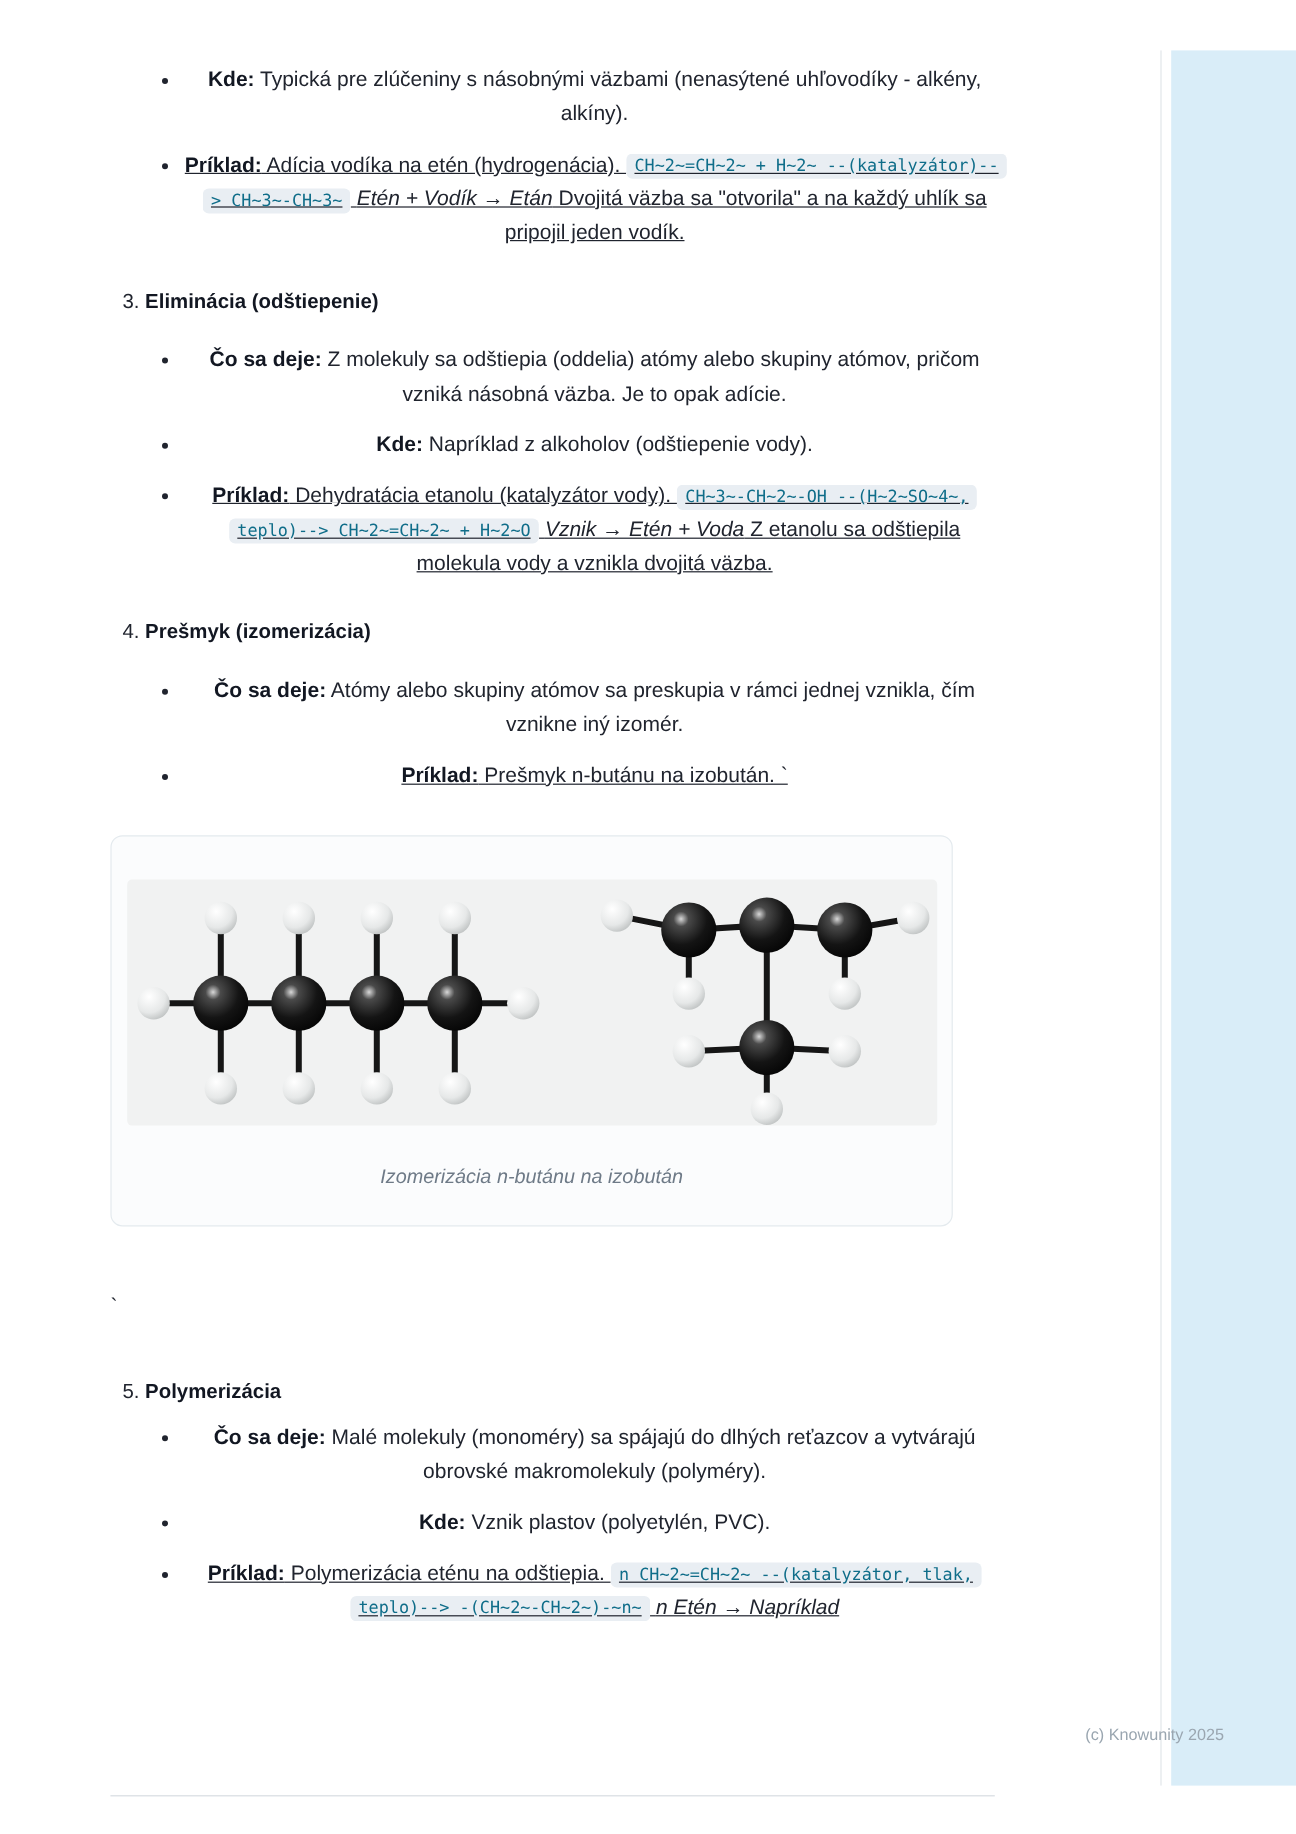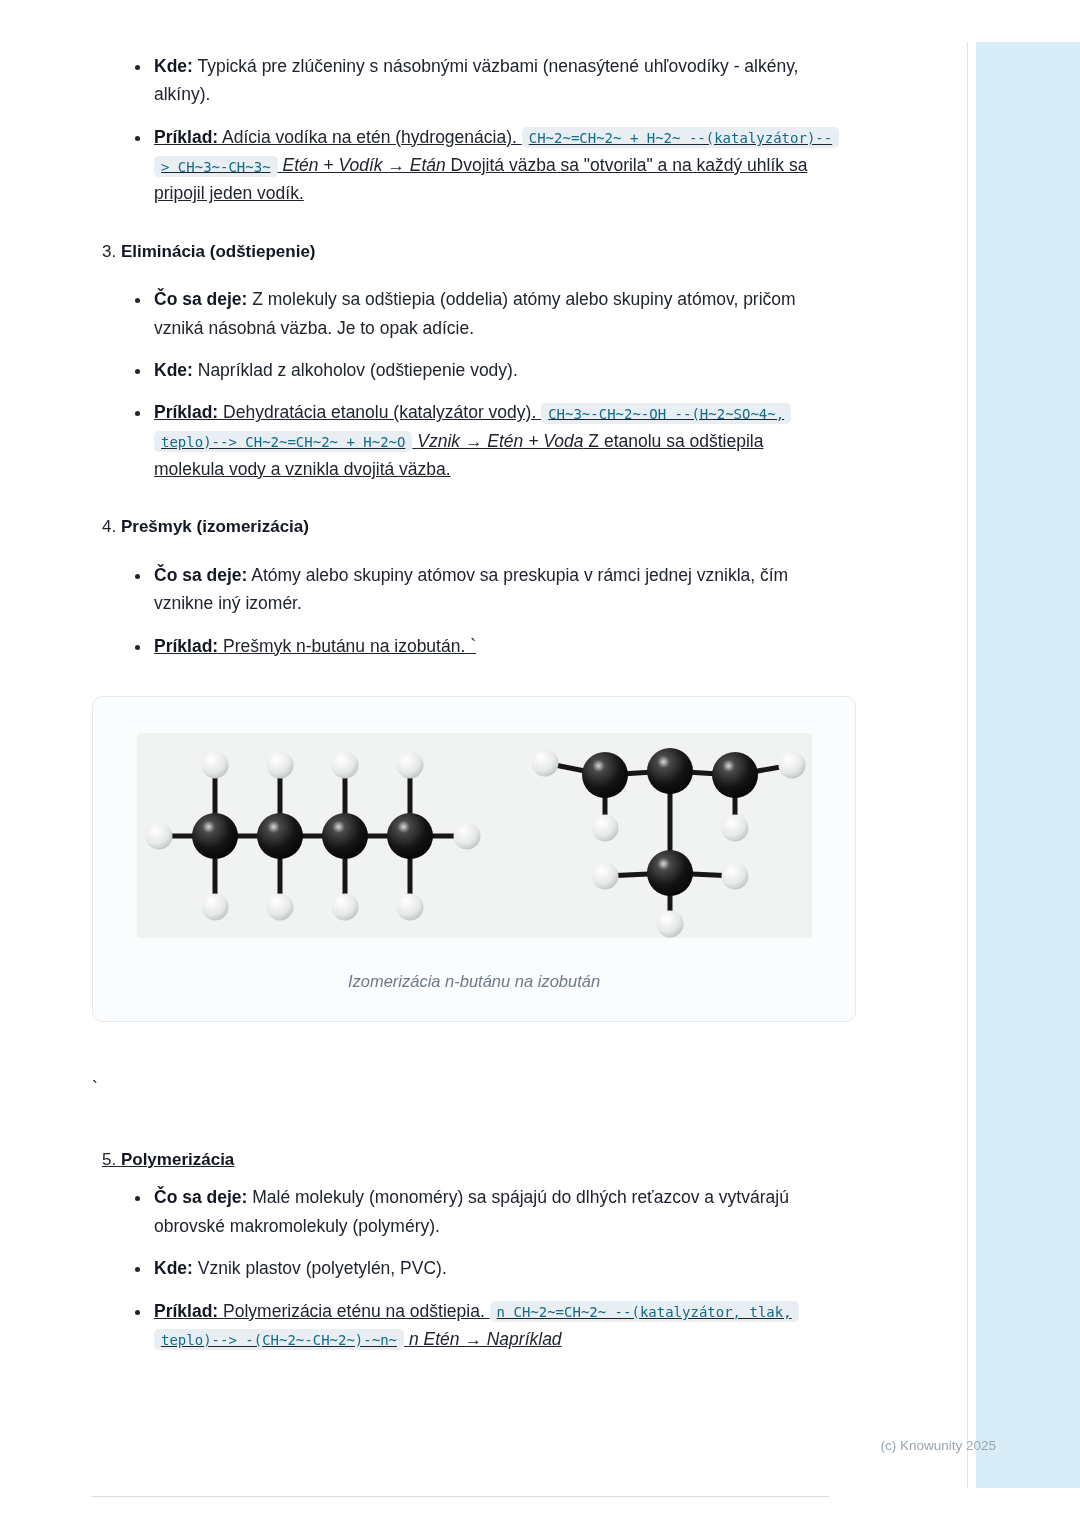--- a/index.html
+++ b/index.html
@@ -22,48 +22,48 @@
     width:1px; height:1446px;
     background:#e2e6ea;
   }
 
   .content {
     position:absolute; left:100px; top:52px; width:737px;
     font-size:17.5px; line-height:1.62;
   }
 
   ul.bullets { list-style:disc; padding-left:52px; margin:0 0 30px 0; }
-  ul.bullets li { margin:0 0 14px 0; padding-left:2px; }
+  ul.bullets li { margin:0 0 14px 0; padding-left:2px;text-align:center; }
   ul.bullets li:last-child { margin-bottom:0;text-decoration:underline; }
   ul.bullets li::marker { color:#20242e; }
 
   .lbl { font-weight:700; color:#121722; }
 
   code.chem {
     font-family:"DejaVu Sans Mono", monospace;
     font-size:14px;
     color:#0f6d89;
     background:#e9eef3;
     padding:2.5px 7px;
     border-radius:5px;
     line-height:1.55;
     box-decoration-break:clone;
     -webkit-box-decoration-break:clone;
   }
   em.res { font-style:italic; }
 
   .sec-heading { font-size:17px; margin:0 0 20px 2px; }
   .sec-heading .sec-title { font-weight:700; color:#121722; }
-  .sec-heading--tight { margin-bottom:10px;text-decoration:underline; }
+  .sec-heading--tight { margin-bottom:10px; }
   .bullets--tight { margin-top:0; }
   .bullets--tight li { margin-bottom:13px; }
 
   figure.figure-card {
     margin:36px 0 0 -8px;
-    width:764px;
+    width:702px;
     background:#fbfcfd;
     border:1px solid #e4eaee;
     border-radius:10px;
     padding:36px 0 26px 0;
     text-align:center;
   }
   .molecule-bg {
     width:675px; margin:0 auto;
     background:#f1f2f2;
     border-radius:4px;
@@ -72,21 +72,21 @@
   figcaption.fig-caption {
     margin-top:30px;
     font-size:16.5px;
     color:#6e7a87;
     font-style:italic;
   }
 
   .stray-tick { margin:52px 0 44px 0; margin-left:-8px; font-size:17.5px; }
 
   .footer-credit {
-    position:absolute; top:1438px; right:84px;
+    position:absolute; top:1438px; right:60px;
     font-size:13.5px; color:#9aa6b0;
   }
   .bottom-divider {
     position:absolute; left:92px; top:1496px;
     width:737px; height:1px; background:#d8dde2;
   }
 </style>
 </head>
 <body>
 

